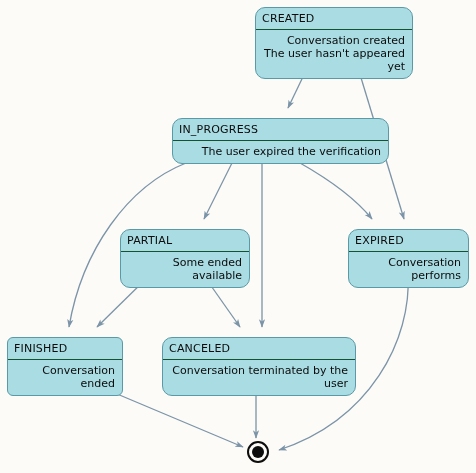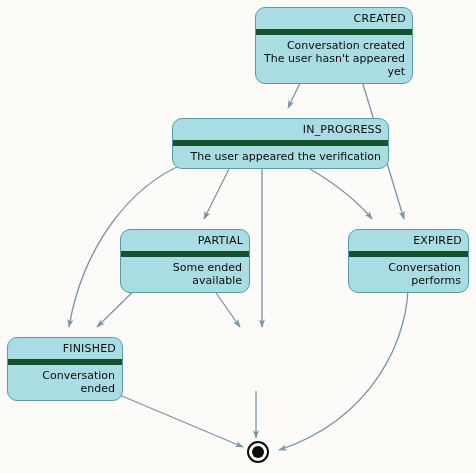--- a/index.html
+++ b/index.html
@@ -31,27 +31,27 @@
   .state-node {
     position: absolute;
     box-sizing: border-box;
     background: #a9dce3;
     border: 1px solid #5a9aa6;
     border-radius: 10px;
     overflow: hidden;
     z-index: 2;
   }
   .state-title {
-    text-align: right;
+    text-align: left;
     font-size: 11px;
     color: #0b0b0b;
     letter-spacing: 0.2px;
     padding: 4px 6px 4px 6px;
     line-height: 13px;
-    border-bottom: 6px solid #14532d;
+    border-bottom: 1px solid #14532d;
     white-space: nowrap;
   }
   .state-body {
     font-size: 11px;
     color: #0b0b0b;
     padding: 4px 7px 5px 7px;
     line-height: 13px;
     white-space: pre-line;
     text-align: right;
   }
@@ -114,36 +114,40 @@
   </svg>
 
   <div class="state-node" style="left:255px; top:7px; width:158px;">
     <div class="state-title">CREATED</div>
     <div class="state-body">Conversation created
 The user hasn't appeared yet</div>
   </div>
 
   <div class="state-node" style="left:172px; top:118px; width:217px;">
     <div class="state-title">IN_PROGRESS</div>
-    <div class="state-body">The user appeared the verification</div>
+    <div class="state-body">The user expired the verification</div>
   </div>
 
   <div class="state-node" style="left:120px; top:229px; width:130px;">
     <div class="state-title">PARTIAL</div>
     <div class="state-body">Some ended available</div>
   </div>
 
   <div class="state-node" style="left:348px; top:229px; width:121px;">
     <div class="state-title">EXPIRED</div>
     <div class="state-body">Conversation performs</div>
   </div>
 
-  <div class="state-node" style="left:7px; top:337px; width:116px;">
+  <div class="state-node" style="left:7px; top:337px; width:116px;border-radius:6px;">
     <div class="state-title">FINISHED</div>
     <div class="state-body">Conversation ended</div>
   </div>
 
+  <div class="state-node" style="left:162px; top:337px; width:194px;">
+    <div class="state-title">CANCELED</div>
+    <div class="state-body">Conversation terminated by the user</div>
+  </div>
 
   <div class="final-state" style="left:247px; top:441px;">
     <div class="inner-dot"></div>
   </div>
 
 </div>
 
 </body></html>

